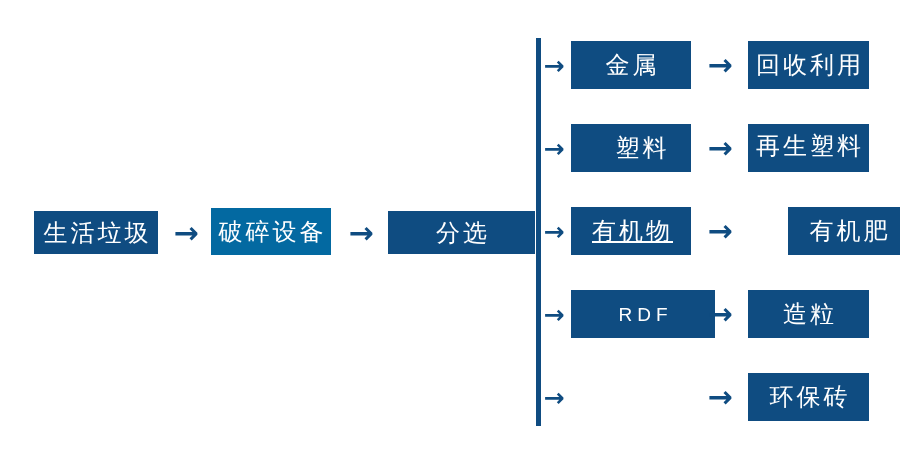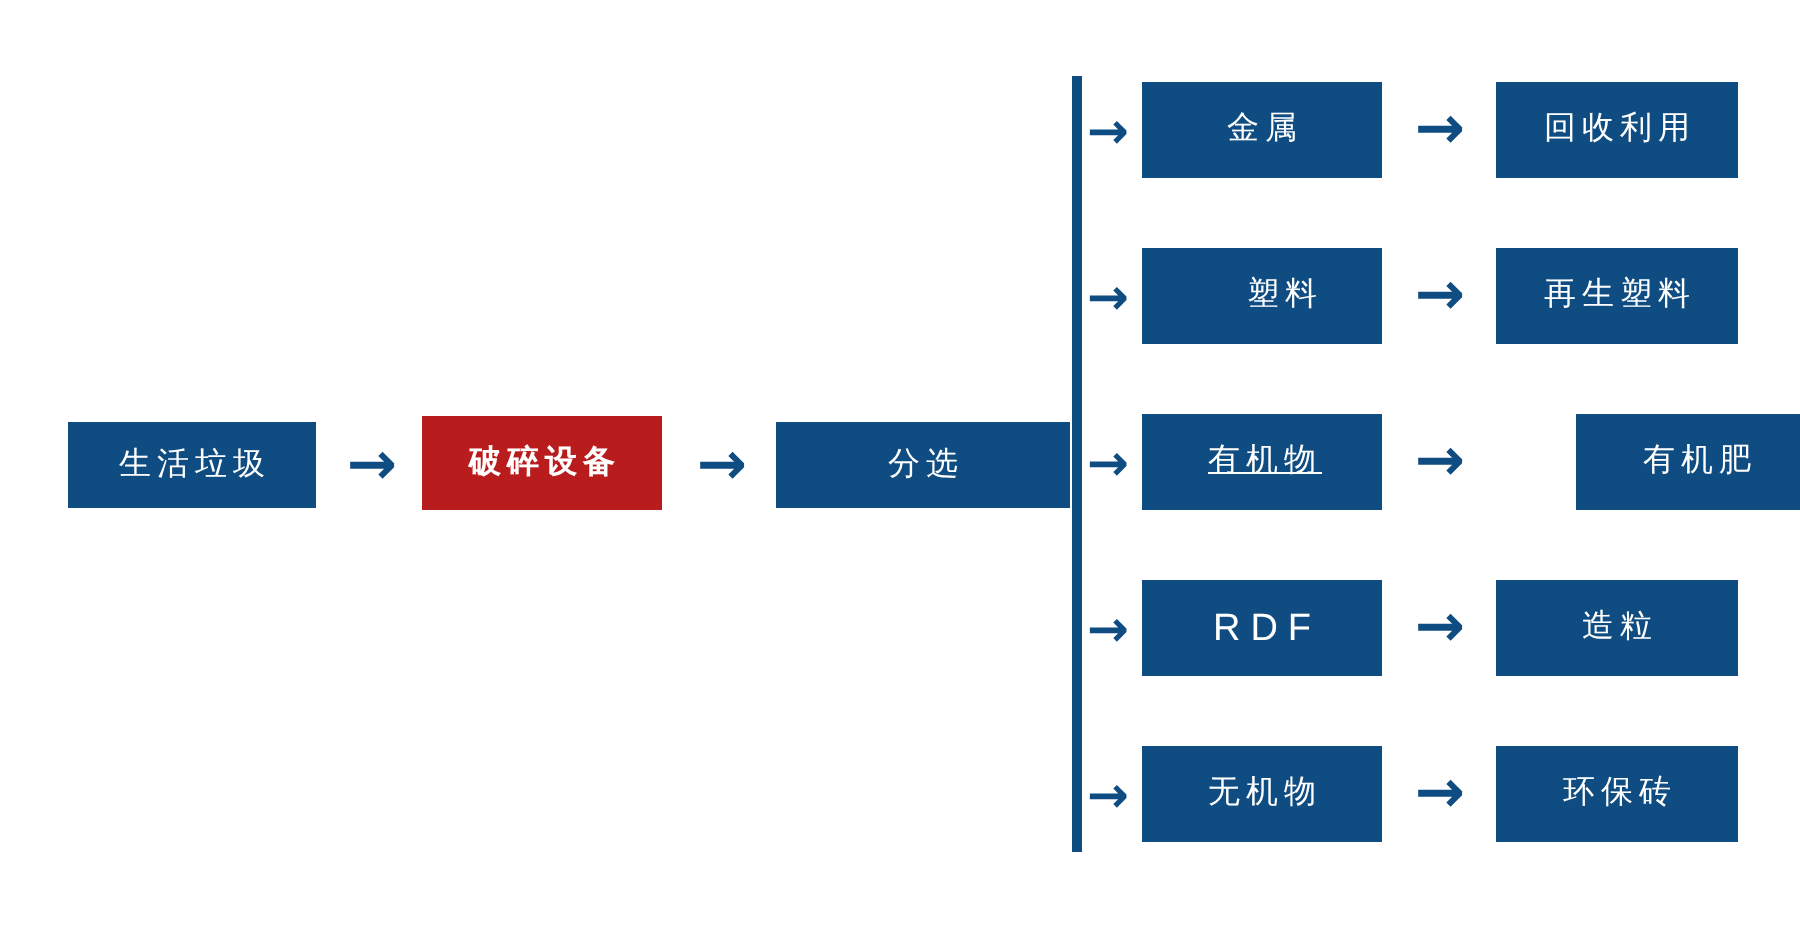--- a/index.html
+++ b/index.html
@@ -18,30 +18,30 @@
     width: 900px;
     height: 464px;
     background: #ffffff;
   }
   .node {
     position: absolute;
     display: flex;
     align-items: center;
     justify-content: center;
     color: #ffffff;
-    font-size: 16px;
+    font-size: 24px;
     letter-spacing: 3px;
     text-indent: 3px;
     font-weight: 400;
     line-height: 1;
     white-space: nowrap;
     box-sizing: border-box;
   }
   .node.blue { background: #0f4c81; }
-  .node.red  { background: #b91c1c; font-weight: bold; }
+  .node.red  { background: #0369a1; }
   .node.latin { letter-spacing: 5px; text-indent: 5px; font-size: 19px; }
 
   .arrow {
     position: absolute;
     display: flex;
     align-items: center;
     justify-content: center;
     color: #0f4c81;
     font-size: 30px;
     line-height: 1;
@@ -74,30 +74,29 @@
   <div class="spine" style="left:536px; top:38px; width:5px; height:388px;"></div>
 
   <div class="arrow small" style="left:538px; top:41px; width:32px; height:48px;">→</div>
   <div class="node blue" style="left:571px; top:41px; width:120px; height:48px;">金属</div>
   <div class="arrow" style="left:694px; top:41px; width:52px; height:48px;">→</div>
   <div class="node blue" style="left:748px; top:41px; width:121px; height:48px;">回收利用</div>
 
   <div class="arrow small" style="left:538px; top:124px; width:32px; height:48px;">→</div>
   <div class="node blue" style="left:571px; top:124px; width:120px; height:48px;padding-left:20px;">塑料</div>
   <div class="arrow" style="left:694px; top:124px; width:52px; height:48px;">→</div>
-  <div class="node blue" style="left:748px; top:124px; width:121px; height:48px;">再生塑料</div>
+  <div class="node blue" style="left:748px; top:124px; width:121px; height:48px;font-family:Liberation Mono, monospace;">再生塑料</div>
 
   <div class="arrow small" style="left:538px; top:207px; width:32px; height:48px;">→</div>
   <div class="node blue" style="left:571px; top:207px; width:120px; height:48px;text-decoration:underline;">有机物</div>
   <div class="arrow" style="left:694px; top:207px; width:52px; height:48px;">→</div>
   <div class="node blue" style="left:748px; top:207px; width:121px; height:48px;margin-left:40px;">有机肥</div>
 
   <div class="arrow small" style="left:538px; top:290px; width:32px; height:48px;">→</div>
-  <div class="node blue latin" style="left:571px; top:290px; width:120px; height:48px;">RDF</div>
+  <div class="node blue latin" style="left:571px; top:290px; width:144px; height:48px;">RDF</div>
   <div class="arrow" style="left:694px; top:290px; width:52px; height:48px;">→</div>
   <div class="node blue" style="left:748px; top:290px; width:121px; height:48px;">造粒</div>
 
   <div class="arrow small" style="left:538px; top:373px; width:32px; height:48px;">→</div>
-  <div class="node blue" style="left:571px; top:373px; width:120px; height:48px;">无机物</div>
   <div class="arrow" style="left:694px; top:373px; width:52px; height:48px;">→</div>
   <div class="node blue" style="left:748px; top:373px; width:121px; height:48px;">环保砖</div>
 
 </div>
 
 </body></html>

